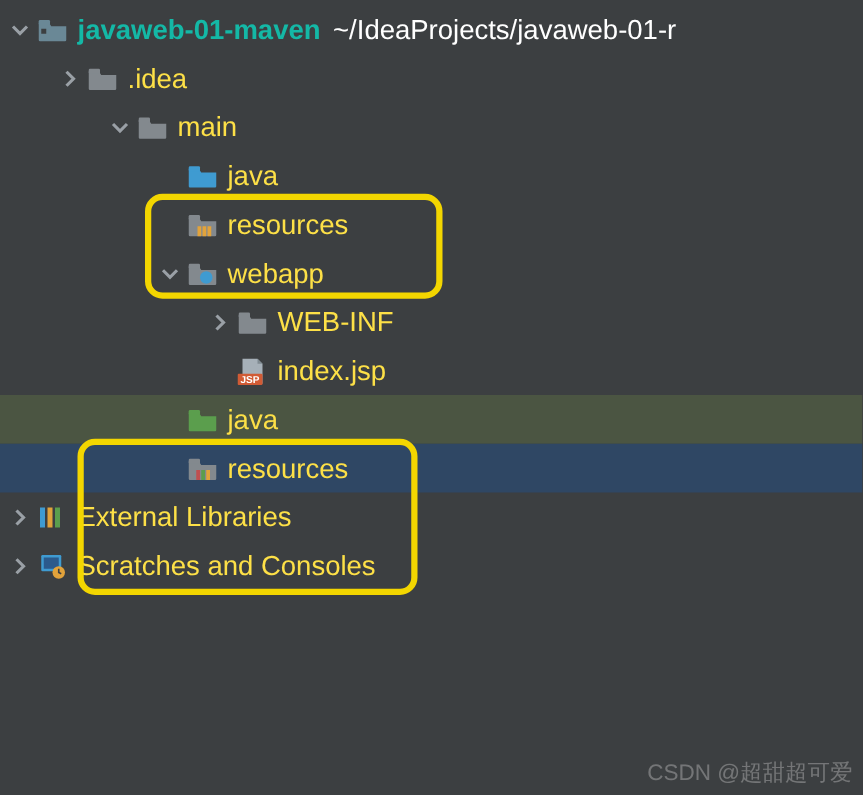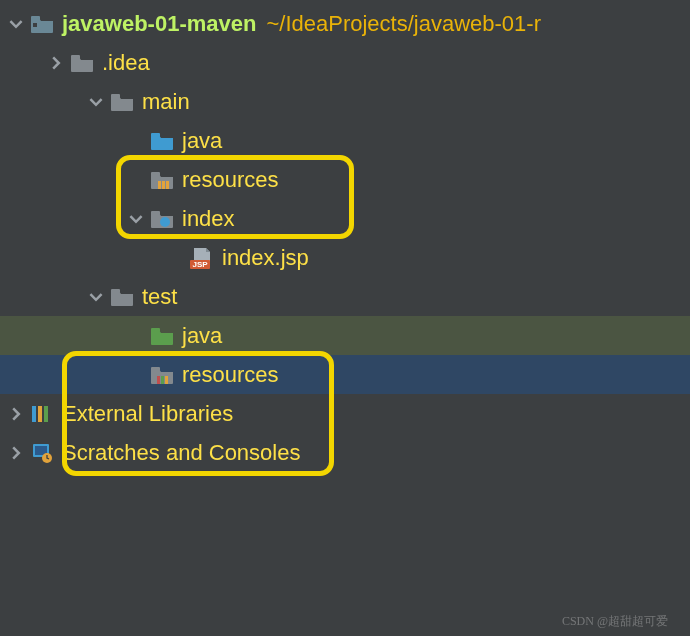--- a/index.html
+++ b/index.html
@@ -28,40 +28,39 @@
     align-items: center;
     justify-content: center;
     margin-right: 6px;
     flex-shrink: 0;
   }
   .arrow svg { display: block; }
   .spacer { display: inline-block; flex-shrink: 0; }
   .icon { width: 24px; height: 24px; display: inline-flex; align-items: center; margin-right: 8px; flex-shrink: 0; }
   .icon svg { display: block; }
   .label { color: #fde047; }
-  .label.bold { font-weight: 700; color: #bef264; }
-  .path-hint { color: #eab308; margin-left: 10px; }
+  .label.bold { font-weight: 700; color: #14b8a6; }
+  .path-hint { color: #ffffff; margin-left: 10px; }
   .sel-java { background: #4b5542; }
   .sel-res  { background: #2f4764; }
   .highlight-box {
     position: absolute;
     border: 5px solid #f3d600;
     border-radius: 14px;
     pointer-events: none;
     z-index: 10;
   }
   .hb1 { left: 116px; top: 155px; width: 238px; height: 84px; }
   .hb2 { left: 62px;  top: 351px; width: 272px; height: 125px; }
   .watermark {
     position: absolute;
-    right: 22px;
+    right: 8px;
     bottom: 6px;
     color: rgba(200,200,200,0.4);
-    font-size: 12px;
-    font-family: Liberation Serif, serif;
+    font-size: 18px;
   }
 </style>
 </head>
 <body>
 
 <div class="tree">
 
   <div class="row">
     <span class="spacer" style="width:8px"></span>
     <span class="arrow">
@@ -145,52 +144,52 @@
           <path d="M1 3 L5 7 L9 3" fill="none" stroke="#9aa0a6" stroke-width="1.8"></path>
         </svg>
     </span>
     <span class="icon">
       <svg width="24" height="20" viewBox="0 0 24 20">
           <path d="M1 4 h8 l2 3 h12 v11 a1 1 0 0 1 -1 1 h-20 a1 1 0 0 1 -1 -1 z" fill="#83898e"></path>
           <rect x="1" y="2" width="9" height="4" rx="1" fill="#83898e"></rect>
           <circle cx="15" cy="13" r="5" fill="#3f9bd1"></circle>
         </svg>
     </span>
-    <span class="label">index</span>
-  </div>
-
+    <span class="label">webapp</span>
+  </div>
+
+  <div class="row">
+    <span class="spacer" style="width:168px"></span>
+    <span class="arrow">
+      <svg width="14" height="14" viewBox="0 0 10 10">
+          <path d="M3 1 L7 5 L3 9" fill="none" stroke="#9aa0a6" stroke-width="1.8"></path>
+        </svg>
+    </span>
+    <span class="icon">
+      <svg width="24" height="20" viewBox="0 0 24 20">
+          <path d="M1 4 h8 l2 3 h12 v11 a1 1 0 0 1 -1 1 h-20 a1 1 0 0 1 -1 -1 z" fill="#83898e"></path>
+          <rect x="1" y="2" width="9" height="4" rx="1" fill="#83898e"></rect>
+        </svg>
+    </span>
+    <span class="label">WEB-INF</span>
+  </div>
 
   <div class="row">
     <span class="spacer" style="width:190px"></span>
     <span class="icon">
       <svg width="24" height="24" viewBox="0 0 24 24">
           <path d="M4 2 h12 l4 4 v16 h-16 z" fill="#a6b0b8"></path>
           <path d="M16 2 v4 h4" fill="#7f8a91"></path>
           <rect x="0" y="14" width="20" height="9" rx="1" fill="#d15b35"></rect>
           <text x="10" y="21" font-size="8" fill="#fff" text-anchor="middle" font-weight="700">JSP</text>
         </svg>
     </span>
     <span class="label">index.jsp</span>
   </div>
 
-  <div class="row">
-    <span class="spacer" style="width:88px"></span>
-    <span class="arrow">
-      <svg width="14" height="14" viewBox="0 0 10 10">
-          <path d="M1 3 L5 7 L9 3" fill="none" stroke="#9aa0a6" stroke-width="1.8"></path>
-        </svg>
-    </span>
-    <span class="icon">
-      <svg width="24" height="20" viewBox="0 0 24 20">
-          <path d="M1 4 h8 l2 3 h12 v11 a1 1 0 0 1 -1 1 h-20 a1 1 0 0 1 -1 -1 z" fill="#83898e"></path>
-          <rect x="1" y="2" width="9" height="4" rx="1" fill="#83898e"></rect>
-        </svg>
-    </span>
-    <span class="label">test</span>
-  </div>
 
   <div class="row sel-java">
     <span class="spacer" style="width:150px"></span>
     <span class="icon">
       <svg width="24" height="20" viewBox="0 0 24 20">
           <path d="M1 4 h8 l2 3 h12 v11 a1 1 0 0 1 -1 1 h-20 a1 1 0 0 1 -1 -1 z" fill="#5b9e4d"></path>
           <rect x="1" y="2" width="9" height="4" rx="1" fill="#5b9e4d"></rect>
         </svg>
     </span>
     <span class="label">java</span>

